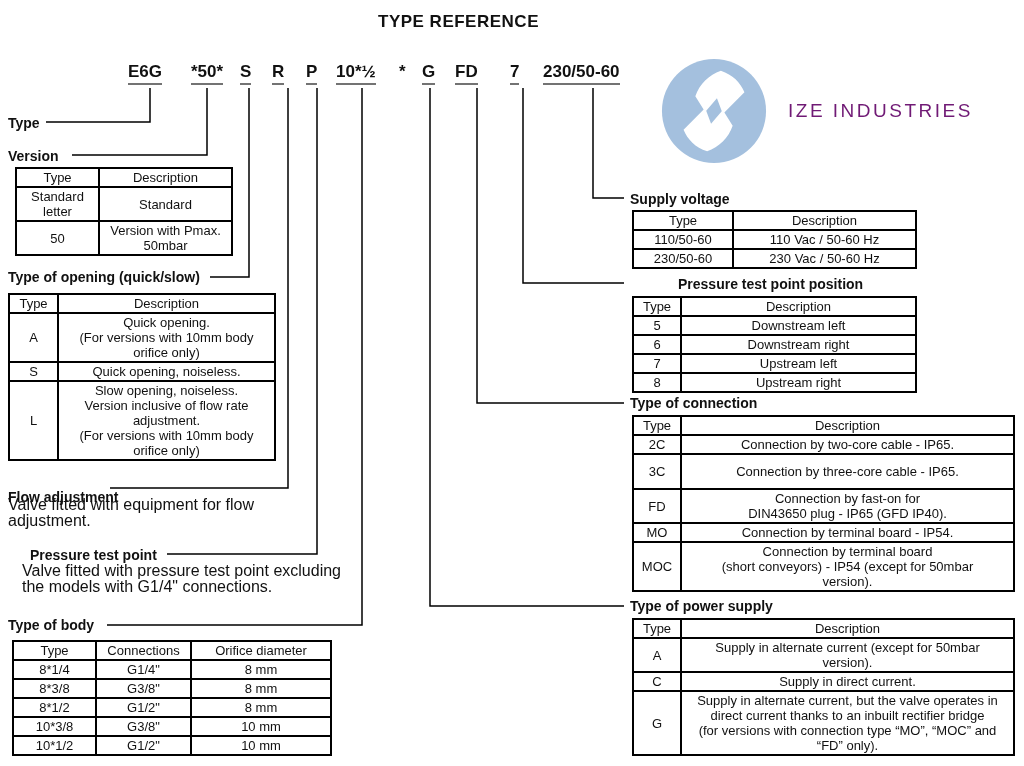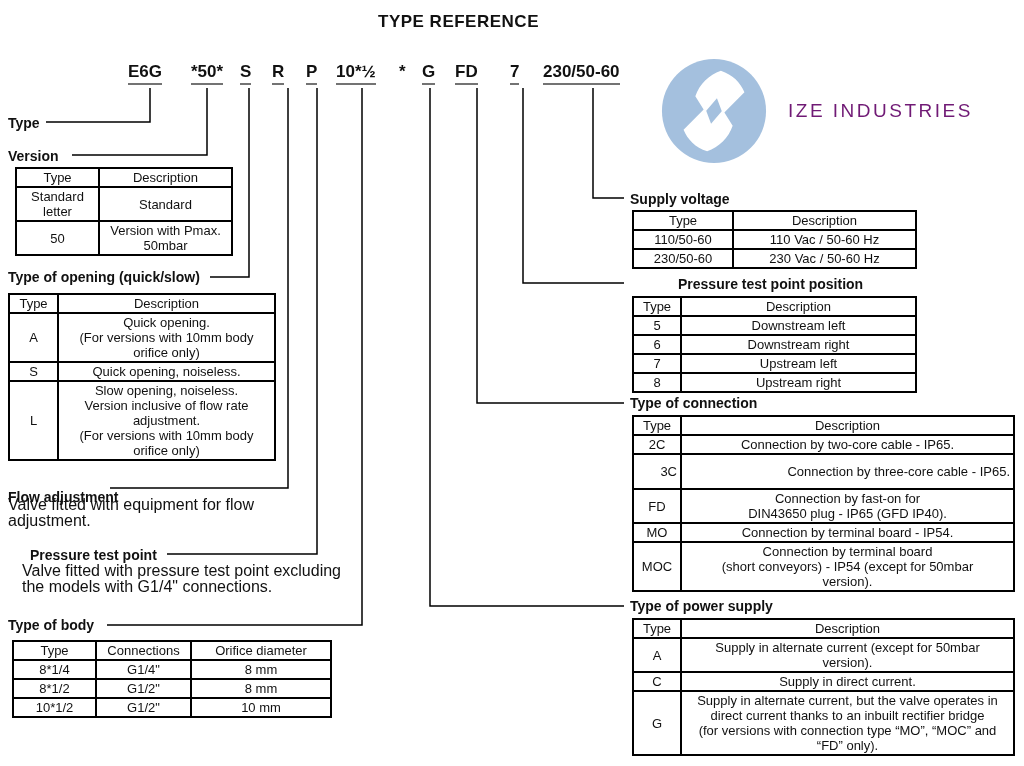--- a/index.html
+++ b/index.html
@@ -30,21 +30,21 @@
   .tbl-opening col:nth-child(1){width:49px;}
   .tbl-body{left:12px;top:640px;width:320px;}
   .tbl-body col:nth-child(1){width:83px;}
   .tbl-body col:nth-child(2){width:95px;}
   .tbl-supply{left:632px;top:210px;width:285px;}
   .tbl-supply col:nth-child(1){width:100px;}
   .tbl-ptp{left:632px;top:296px;width:285px;}
   .tbl-ptp col:nth-child(1){width:48px;}
   .tbl-conn{left:632px;top:415px;width:383px;}
   .tbl-conn col:nth-child(1){width:48px;}
-  .tbl-conn tbody tr:nth-child(2) td{height:31px;text-align:right;}
+  .tbl-conn tbody tr:nth-child(2) td{height:31px;}
   .tbl-power{left:632px;top:618px;width:383px;}
   .tbl-power col:nth-child(1){width:48px;}
 
   
   #lbl-type{left:8px;top:115px;}
   #lbl-version{left:8px;top:148px;}
   #lbl-opening{left:8px;top:269px;}
   #lbl-flow{left:8px;top:481px;margin-top:8px;}
   #para-flow{left:8px;top:497px;}
   #lbl-ptpoint{left:8px;top:547px;padding-left:22px;}
@@ -196,23 +196,33 @@
           <th>Orifice diameter</th>
         </tr>
       </thead>
       <tbody>
         <tr>
           <td>8*1/4</td>
           <td>G1/4"</td>
           <td>8 mm</td>
         </tr>
         <tr>
+          <td>8*3/8</td>
+          <td>G3/8"</td>
+          <td>8 mm</td>
+        </tr>
+        <tr>
           <td>8*1/2</td>
           <td>G1/2"</td>
           <td>8 mm</td>
+        </tr>
+        <tr>
+          <td>10*3/8</td>
+          <td>G3/8"</td>
+          <td>10 mm</td>
         </tr>
         <tr>
           <td>10*1/2</td>
           <td>G1/2"</td>
           <td>10 mm</td>
         </tr>
       </tbody>
     </table>
 
   <div id="lbl-supply" class="lbl">Supply voltage</div>

